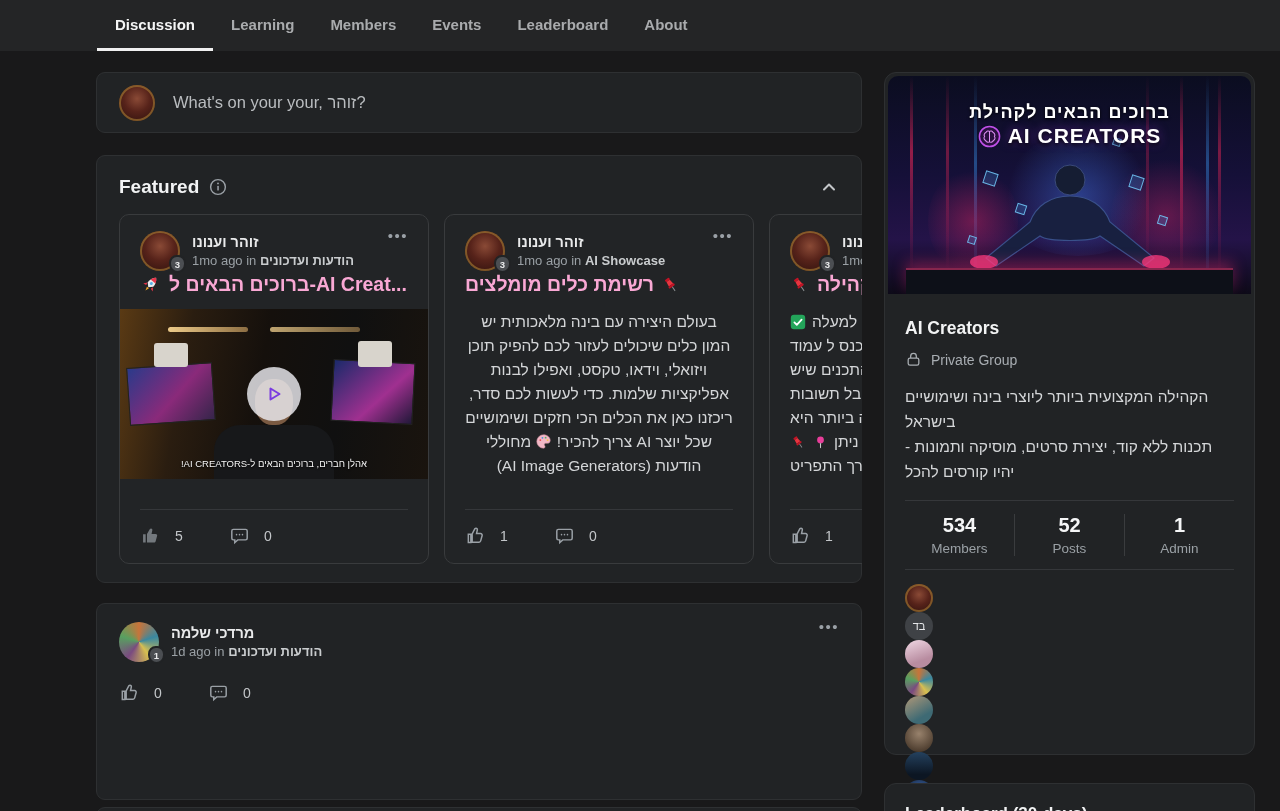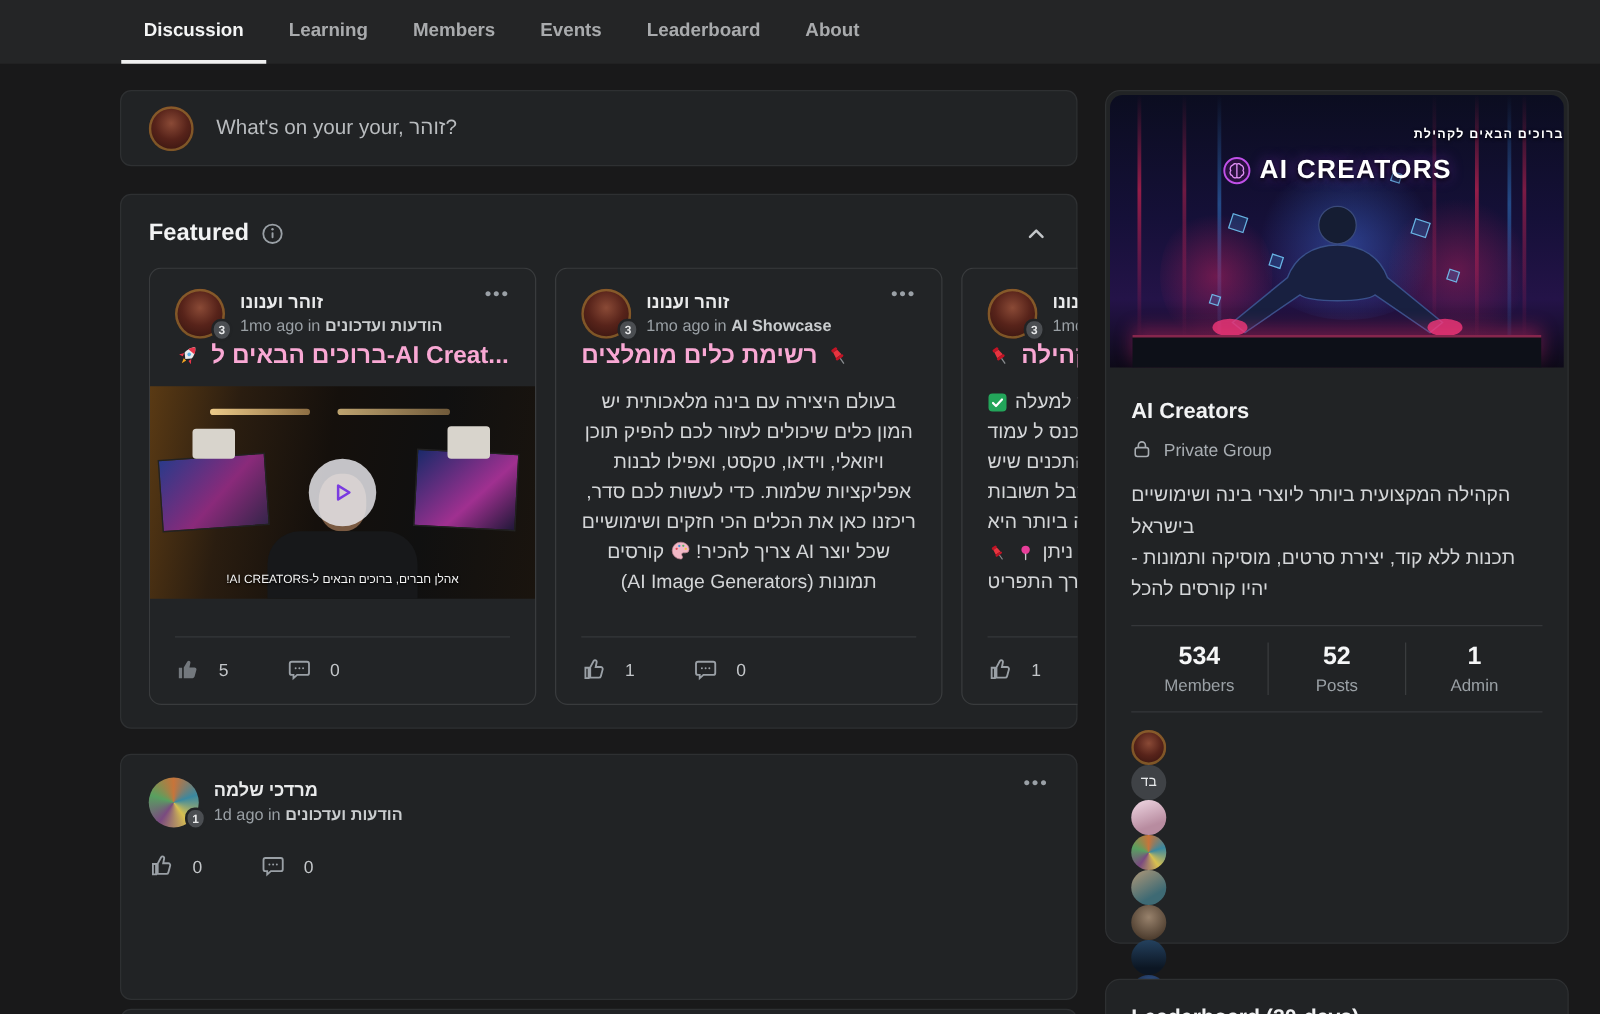--- a/index.html
+++ b/index.html
@@ -87,22 +87,22 @@
   
   .sb { left:884px; top:72px; width:371px; height:683px; border-radius:12px; padding:3px 20px 0; }
   .banner { position:relative; margin:0 -17px; height:218px; border-radius:10px 10px 0 0; overflow:hidden;
     background:linear-gradient(180deg,#0b0d20 0%,#151038 45%,#241348 75%,#0d0a18 100%); }
   .streak { position:absolute; top:0; bottom:0; width:3px;
     background:linear-gradient(180deg,rgba(255,40,90,0) 0%,rgba(255,40,90,.55) 35%,rgba(255,40,90,0) 90%); }
   .streak.b { background:linear-gradient(180deg,rgba(60,160,255,0),rgba(60,160,255,.4) 40%,rgba(60,160,255,0)); }
   .cube { position:absolute; width:13px; height:13px; border:1px solid rgba(120,210,255,.8);
     background:rgba(60,140,220,.25); transform:rotate(18deg); }
   .glow { position:absolute; border-radius:50%; }
-  .bn-welcome { position:absolute; top:26px; left:0; right:0; text-align:right; color:#fff;
-    font-size:10px; letter-spacing:1px; font-weight:bold; text-shadow:0 1px 3px #000; direction:rtl; }
+  .bn-welcome { position:absolute; top:26px; left:0; right:0; text-align:center; color:#fff;
+    font-size:18px; letter-spacing:1px; font-weight:bold; text-shadow:0 1px 3px #000; direction:rtl; }
   .bn-brand { position:absolute; top:48px; left:0; right:0; display:flex; justify-content:center;
     align-items:center; gap:7px; color:#fff; font-size:21px; font-weight:bold; letter-spacing:1px;
     text-shadow:0 2px 4px #000, 0 0 10px rgba(150,60,220,.6); }
   .desk { position:absolute; bottom:0; left:18px; right:18px; height:26px; background:#0d1018;
     border-top:2px solid rgba(255,60,130,.5); box-shadow:0 -6px 14px rgba(255,50,120,.35); }
   .sb-name { margin-top:24px; font-size:17.5px; font-weight:bold; color:#f2f3f4; }
   .sb-priv { margin-top:12px; display:flex; align-items:center; gap:9px; font-size:14px; color:#a8adb2; }
   .sb-desc { margin-top:16px; font-size:15.5px; line-height:25px; color:#d4d6d8; }
   .sb-div { border-top:1px solid #35373a; margin:16px 0 0; }
   .stats { display:flex; padding:13px 0; }
@@ -247,21 +247,21 @@
       <div class="f-body rtl-center"><span>בעולם היצירה עם בינה מלאכותית יש המון כלים שיכולים לעזור לכם להפיק תוכן ויזואלי, וידאו, טקסט, ואפילו לבנות אפליקציות שלמות. כדי לעשות לכם סדר, ריכזנו כאן את הכלים הכי חזקים ושימושיים שכל יוצר AI צריך להכיר!</span>
         <span style="display:inline-block;vertical-align:-3px">
           <svg width="17" height="17" viewBox="0 0 24 24">
               <path d="M12 2.5A9.5 9.5 0 0 0 2.5 12 9.5 9.5 0 0 0 12 21.5c1.4 0 2.2-1 2.2-2.1 0-.6-.3-1.1-.6-1.6-.3-.4-.5-.8-.5-1.3 0-1.1.9-2 2-2h2.4a4 4 0 0 0 4-4C21.5 6 17.2 2.5 12 2.5z" fill="#f2b8c6" stroke="#c88a9a" stroke-width="0.8"></path>
               <circle cx="7.5" cy="10" r="1.3" fill="#e8454f"></circle>
               <circle cx="10.5" cy="6.8" r="1.3" fill="#4a90d9"></circle>
               <circle cx="15" cy="6.6" r="1.3" fill="#58b060"></circle>
               <circle cx="17.8" cy="10" r="1.3" fill="#f5c33b"></circle>
             </svg>
         </span>
-        <span>קורסים תמונות (AI Image Generators)</span>
+        <span>מחוללי הודעות (AI Image Generators)</span>
       </div>
       <div class="c-footer">
         <span class="ic-btn">
           <svg width="21" height="21" viewBox="0 0 24 24" fill="none" stroke="#9aa0a6" stroke-width="1.7">
               <path d="M3.8 10.5h2.9V20H3.8zM8.2 19.6h7.9c.9 0 1.6-.6 1.8-1.4l1.7-6.2c.3-1.1-.6-2.2-1.8-2.2h-4.6l.9-4.3c.2-.9-.5-1.9-1.5-1.9-.5 0-1 .3-1.3.7L8.2 10.2z"></path>
             </svg>
         </span>
         <span class="count">1</span>
         <span class="ic-btn" style="margin-left:14px">
           <svg width="21" height="21" viewBox="0 0 24 24" fill="none" stroke="#9aa0a6" stroke-width="1.7">

